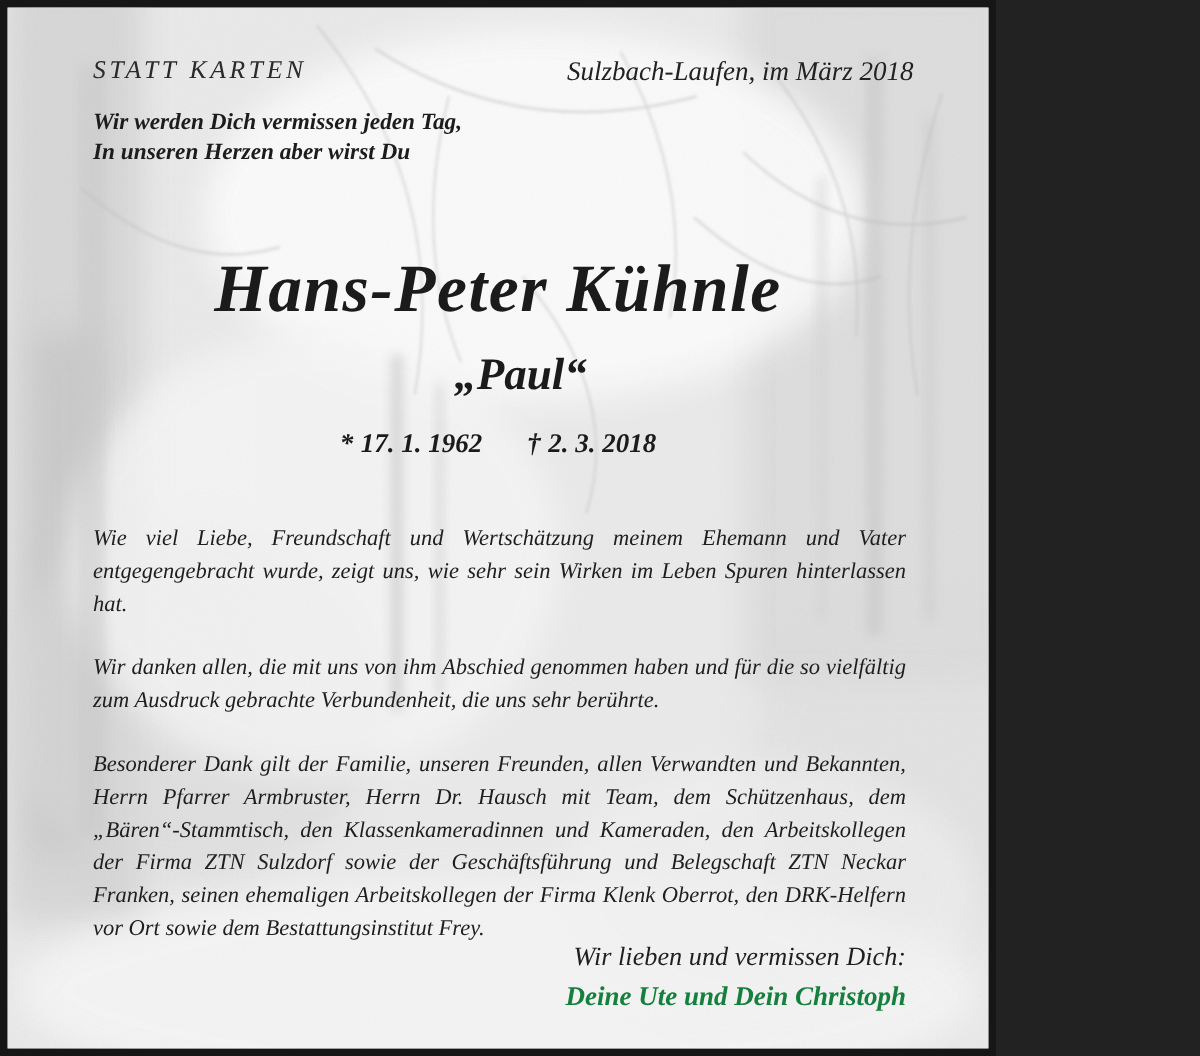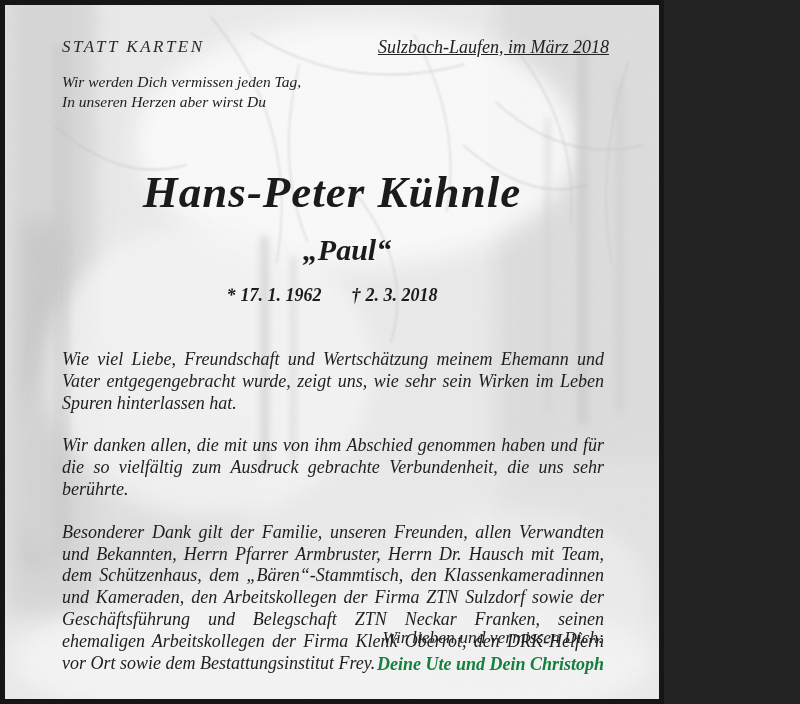--- a/index.html
+++ b/index.html
@@ -13,35 +13,35 @@
     overflow:hidden;
     font-family:"Liberation Serif","DejaVu Serif",serif;
     font-style:italic;
     color:#1f1f1f;
   }
   .bg{position:absolute;inset:0;width:100%;height:100%;}
   .content{position:absolute;inset:0;z-index:2;}
 
   .topbar{position:absolute;top:32px;left:57px;right:50px;display:flex;justify-content:space-between;align-items:flex-start;}
   .pretext{font-size:17px;letter-spacing:2.5px;color:#2a2a2a;}
-  .dateline{font-size:18px;color:#222;text-decoration:underline;}
+  .dateline{font-size:18px;color:#222;}
 
-  .epigraph{position:absolute;top:67px;left:57px;font-size:15.5px;line-height:19.5px;font-weight:normal;color:#1c1c1c;}
+  .epigraph{position:absolute;top:67px;left:57px;font-size:15.5px;line-height:19.5px;font-weight:bold;color:#1c1c1c;}
 
   .name{position:absolute;top:160px;left:0;width:100%;text-align:center;
         font-size:45px;line-height:54px;font-weight:bold;letter-spacing:1px;color:#1b1b1b;margin:0;}
   .nickname{position:absolute;top:227px;left:0;width:100%;text-align:center;
         font-size:30px;line-height:36px;font-weight:bold;color:#1b1b1b;padding-left:15px;}
   .dates{position:absolute;top:280px;left:0;width:100%;text-align:center;
         font-size:18px;font-weight:bold;color:#1b1b1b;}
   .dates .death{margin-left:30px;margin-top:48px;}
   .dates .sym{margin-right:5px;}
 
   .body-text{position:absolute;top:344px;left:57px;right:55px;
-        font-size:18px;line-height:21.8px;text-align:justify;color:#1e1e1e;}
+        font-size:15px;line-height:21.8px;text-align:justify;color:#1e1e1e;}
   .body-text p{margin:0 0 21px 0;}
 
   .closing{position:absolute;top:619px;right:55px;text-align:right;font-size:17.5px;line-height:26.5px;}
   .closing .signature{font-weight:bold;font-size:18px;color:#15803d;}
 </style>
 </head>
 <body>
 
 <div class="card">
 

